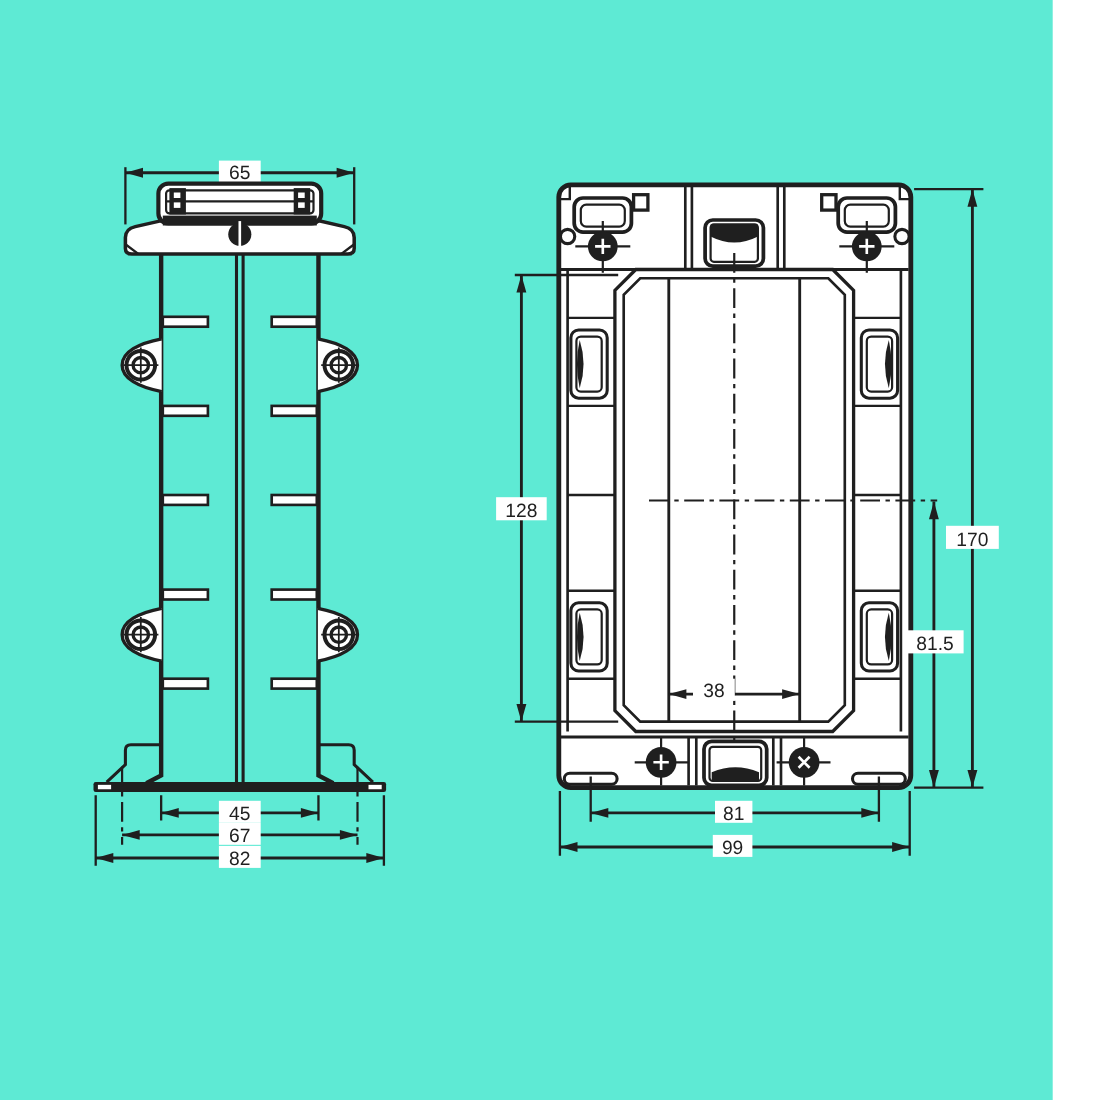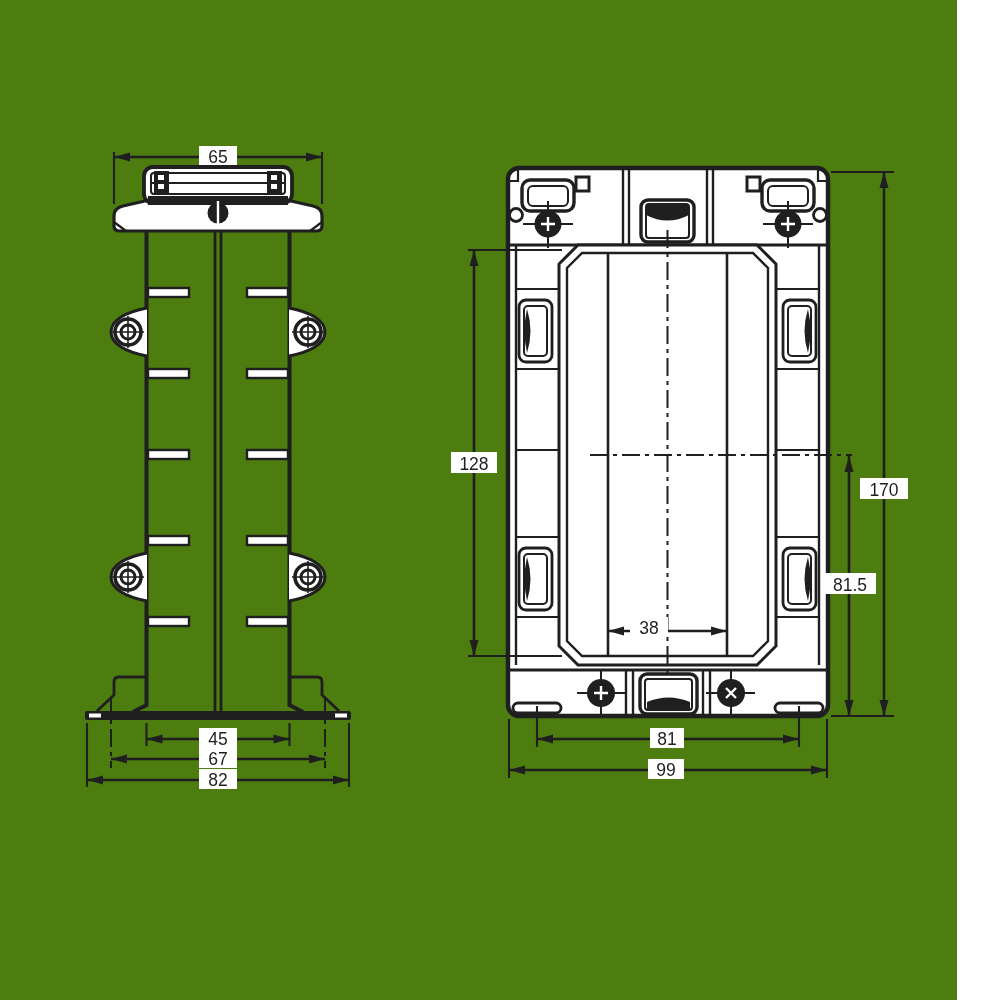--- a/index.html
+++ b/index.html
@@ -1,16 +1,16 @@
 <!DOCTYPE html>
 <html><head>
 <meta charset="utf-8">
 <style>
   html,body{margin:0;padding:0;background:#ffffff;}
-  .stage{width:957px;height:1000px;position:relative;background:#4d7c0f;overflow:hidden;}
+  .stage{width:957px;height:1000px;position:relative;background:#5eead4;overflow:hidden;}
   svg{display:block;}
   .ln{stroke:#1f1f1f;fill:none;}
   .fillw{fill:#ffffff;stroke:#1f1f1f;}
   .dk{fill:#1f1f1f;stroke:none;}
   .arr{fill:#1f1f1f;stroke:none;}
   .dimln{stroke:#1f1f1f;stroke-width:2.6;fill:none;}
   .extln{stroke:#1f1f1f;stroke-width:2.1;fill:none;}
   .cl{stroke:#1f1f1f;stroke-width:2;fill:none;stroke-dasharray:18 5 4 5;}
   .lbl-bg{fill:#ffffff;stroke:none;}
   .dim-text{font-family:"Liberation Sans",sans-serif;font-size:17.5px;fill:#1f1f1f;text-anchor:middle;}

